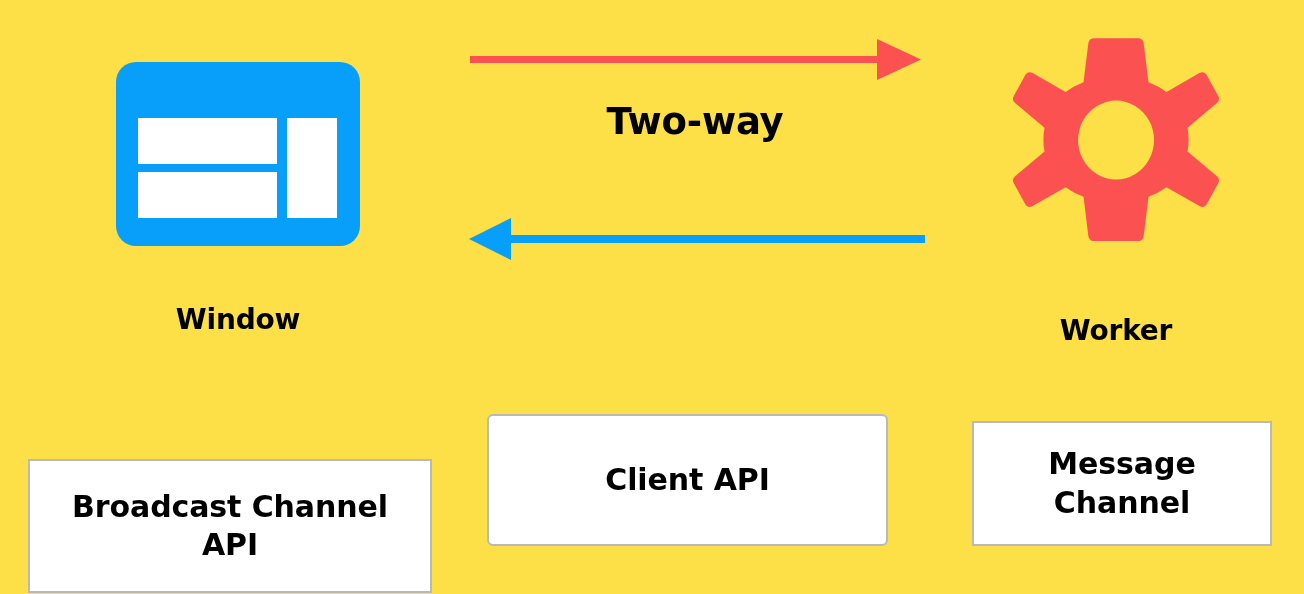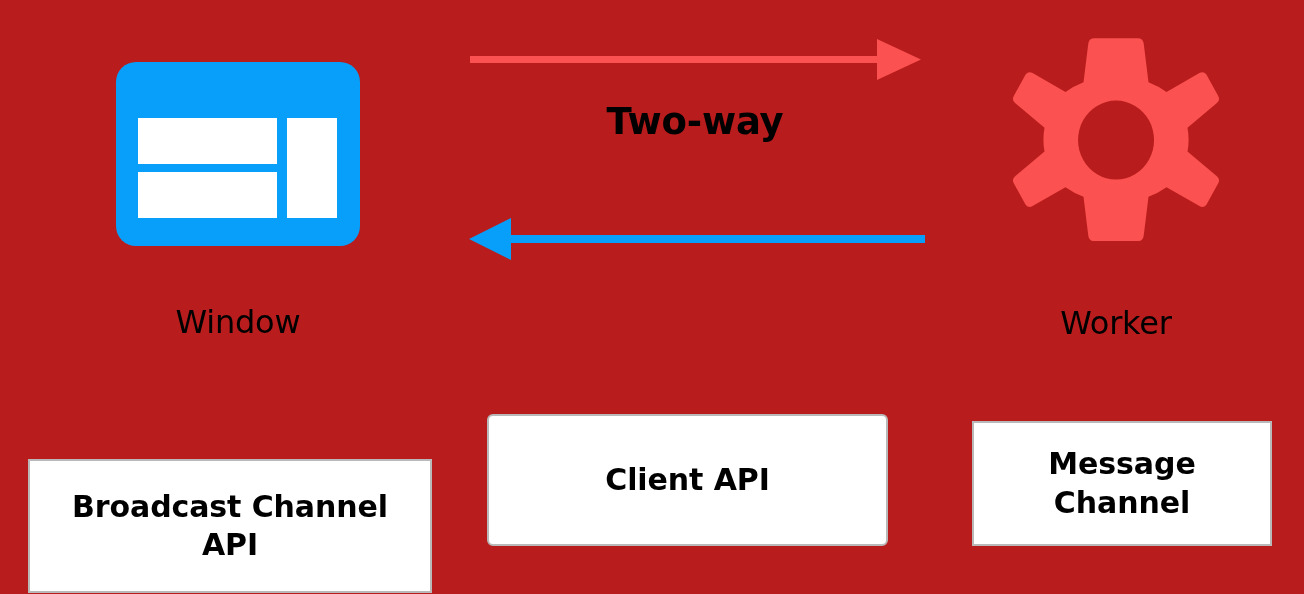--- a/index.html
+++ b/index.html
@@ -9,21 +9,21 @@
     background: #ffffff;
   }
   body {
     font-family: "DejaVu Sans", "Liberation Sans", sans-serif;
     -webkit-font-smoothing: antialiased;
   }
   #diagram-root {
     position: relative;
     width: 1304px;
     height: 594px;
-    background: #b91c1c;
+    background: #fde047;
     overflow: hidden;
   }
 
   
   .window-icon {
     position: absolute;
     left: 116px;
     top: 62px;
     width: 244px;
     height: 184px;
@@ -69,28 +69,28 @@
     font-weight: bold;
     line-height: 1.32;
     color: #000000;
     letter-spacing: -0.2px;
   }
   .caption-line { display: block; }
 
   
   .node-label {
     position: absolute;
-    font-size: 32px;
-    font-weight: normal;
+    font-size: 28px;
+    font-weight: bold;
     color: #000000;
     text-align: center;
     letter-spacing: -0.2px;
   }
   .label-window { left: 88px;  top: 303px; width: 300px; }
-  .label-worker { left: 966px; top: 304px; width: 300px; }
+  .label-worker { left: 966px; top: 314px; width: 300px; }
 
   
   .api-box {
     position: absolute;
     border: 2px solid #b9b9b9;
     background: #ffffff;
     box-sizing: border-box;
     display: flex;
     align-items: center;
     justify-content: center;

